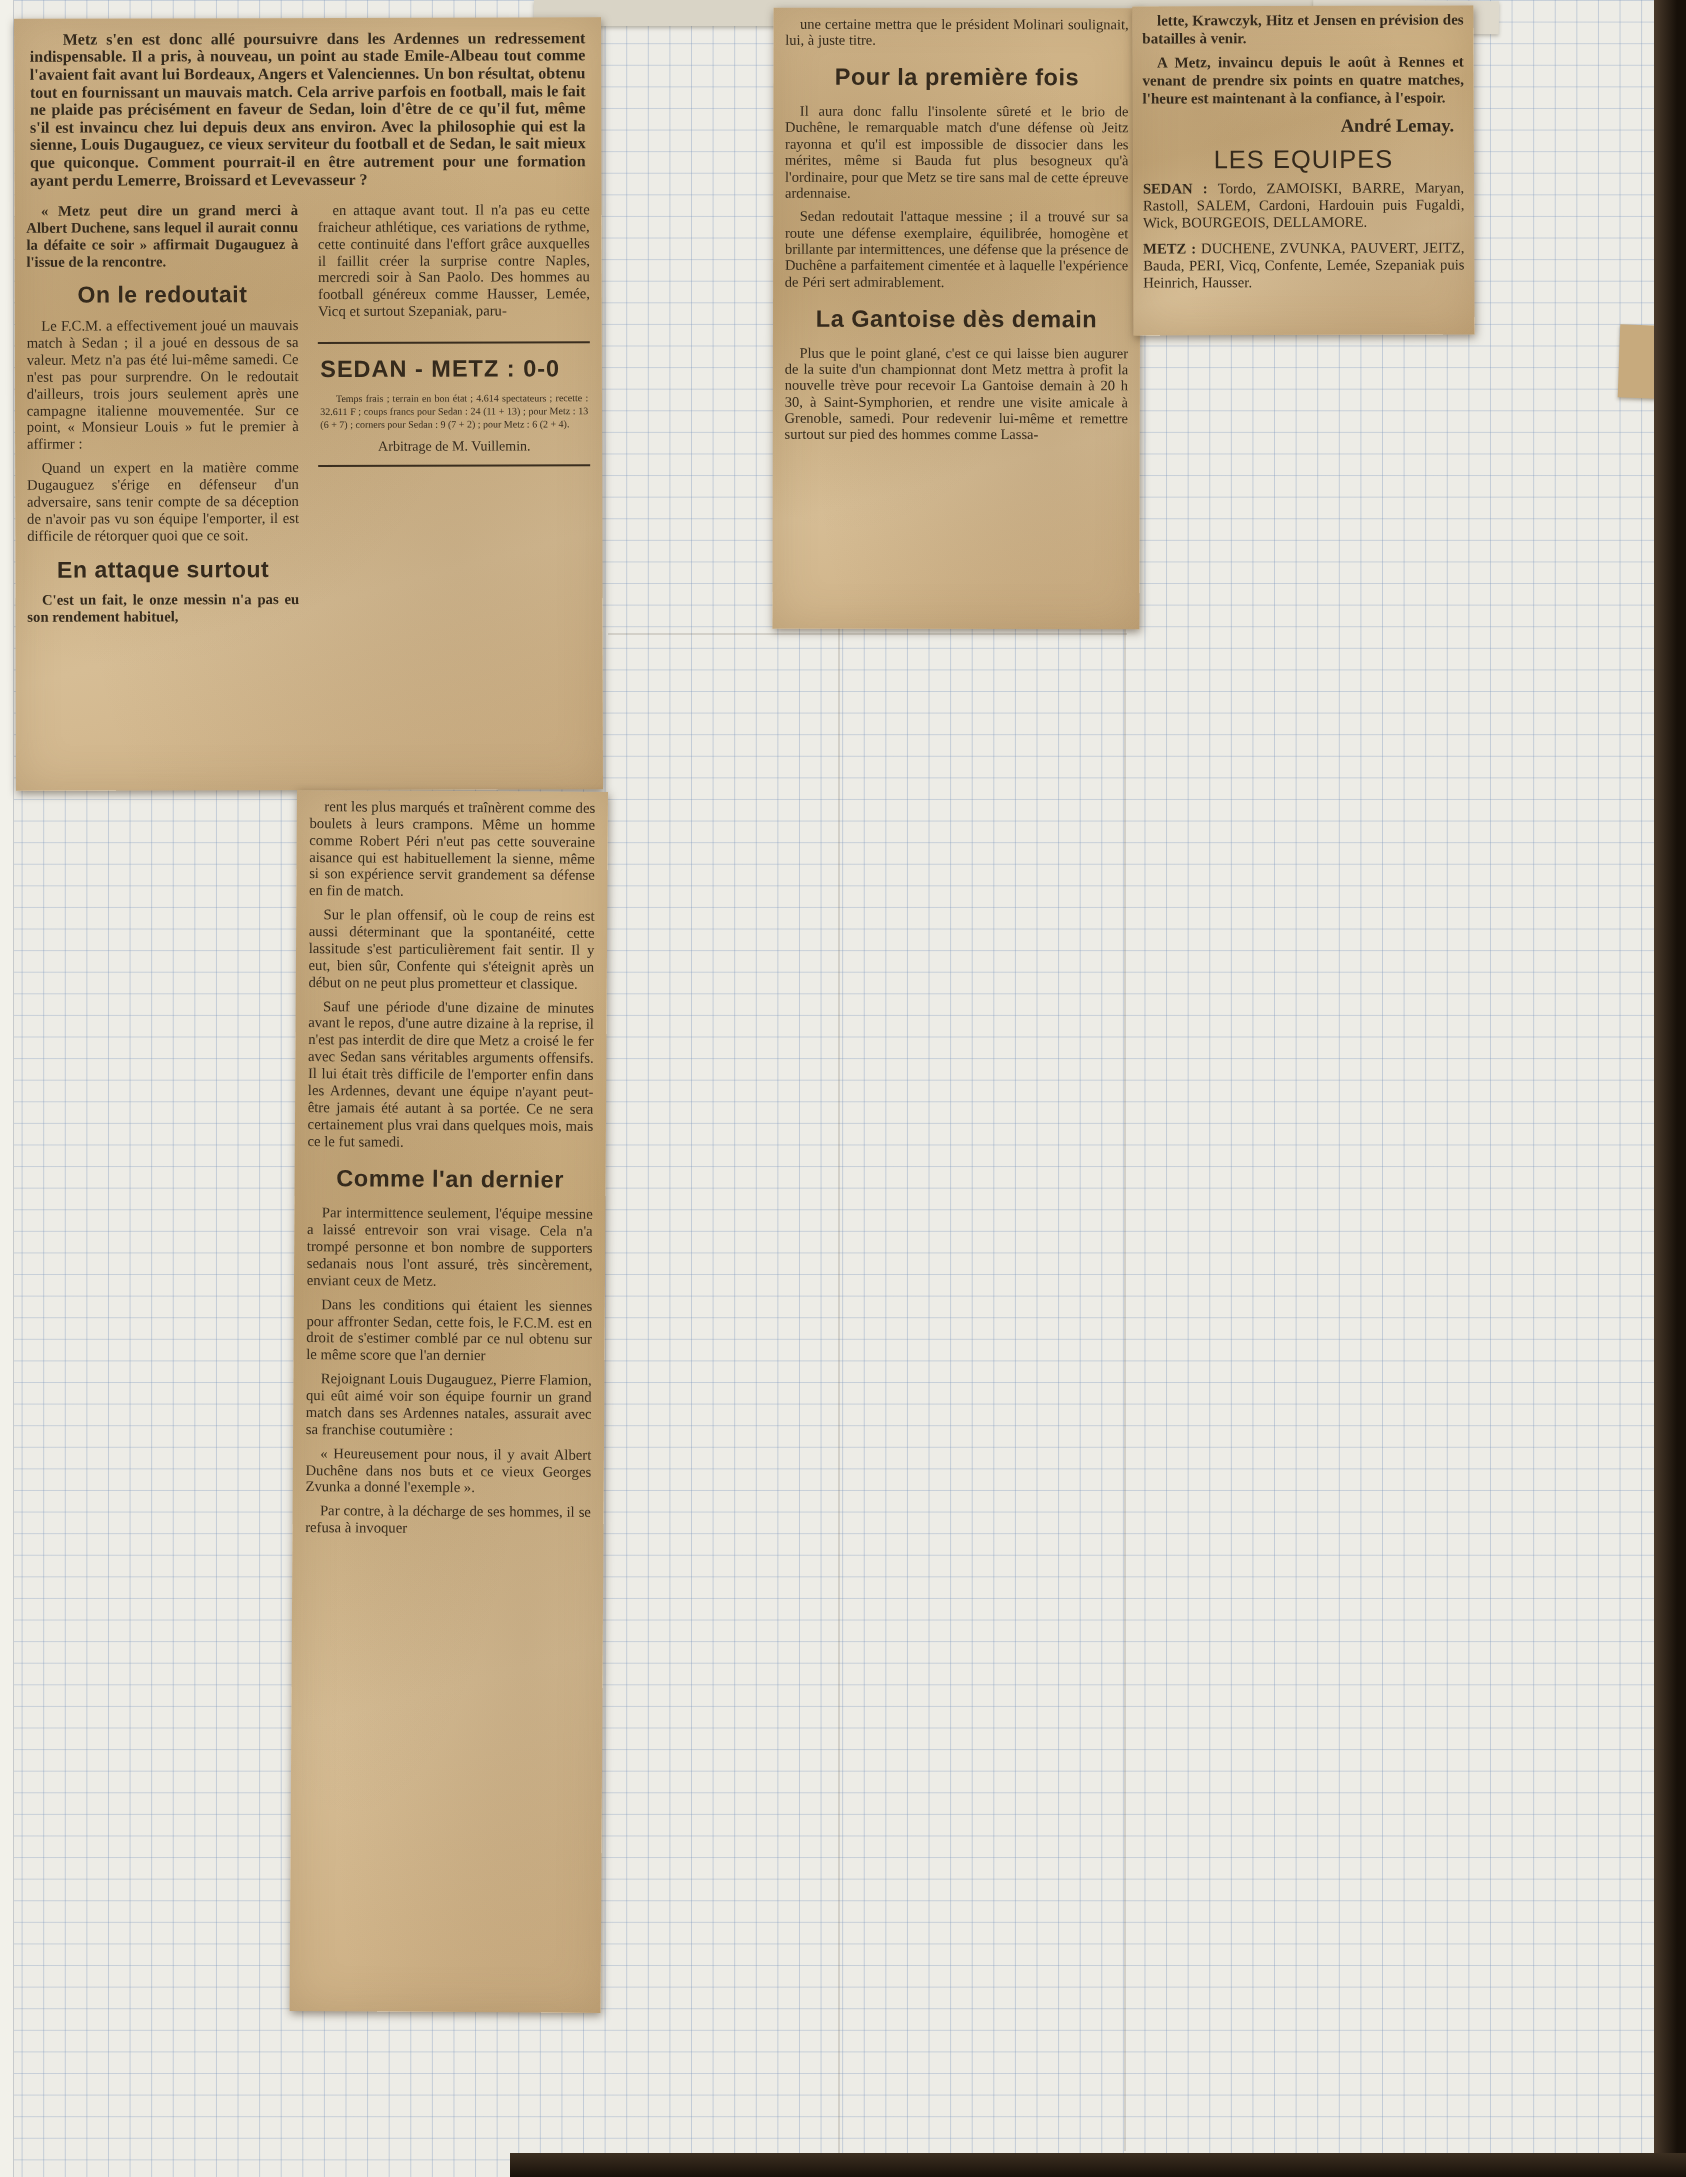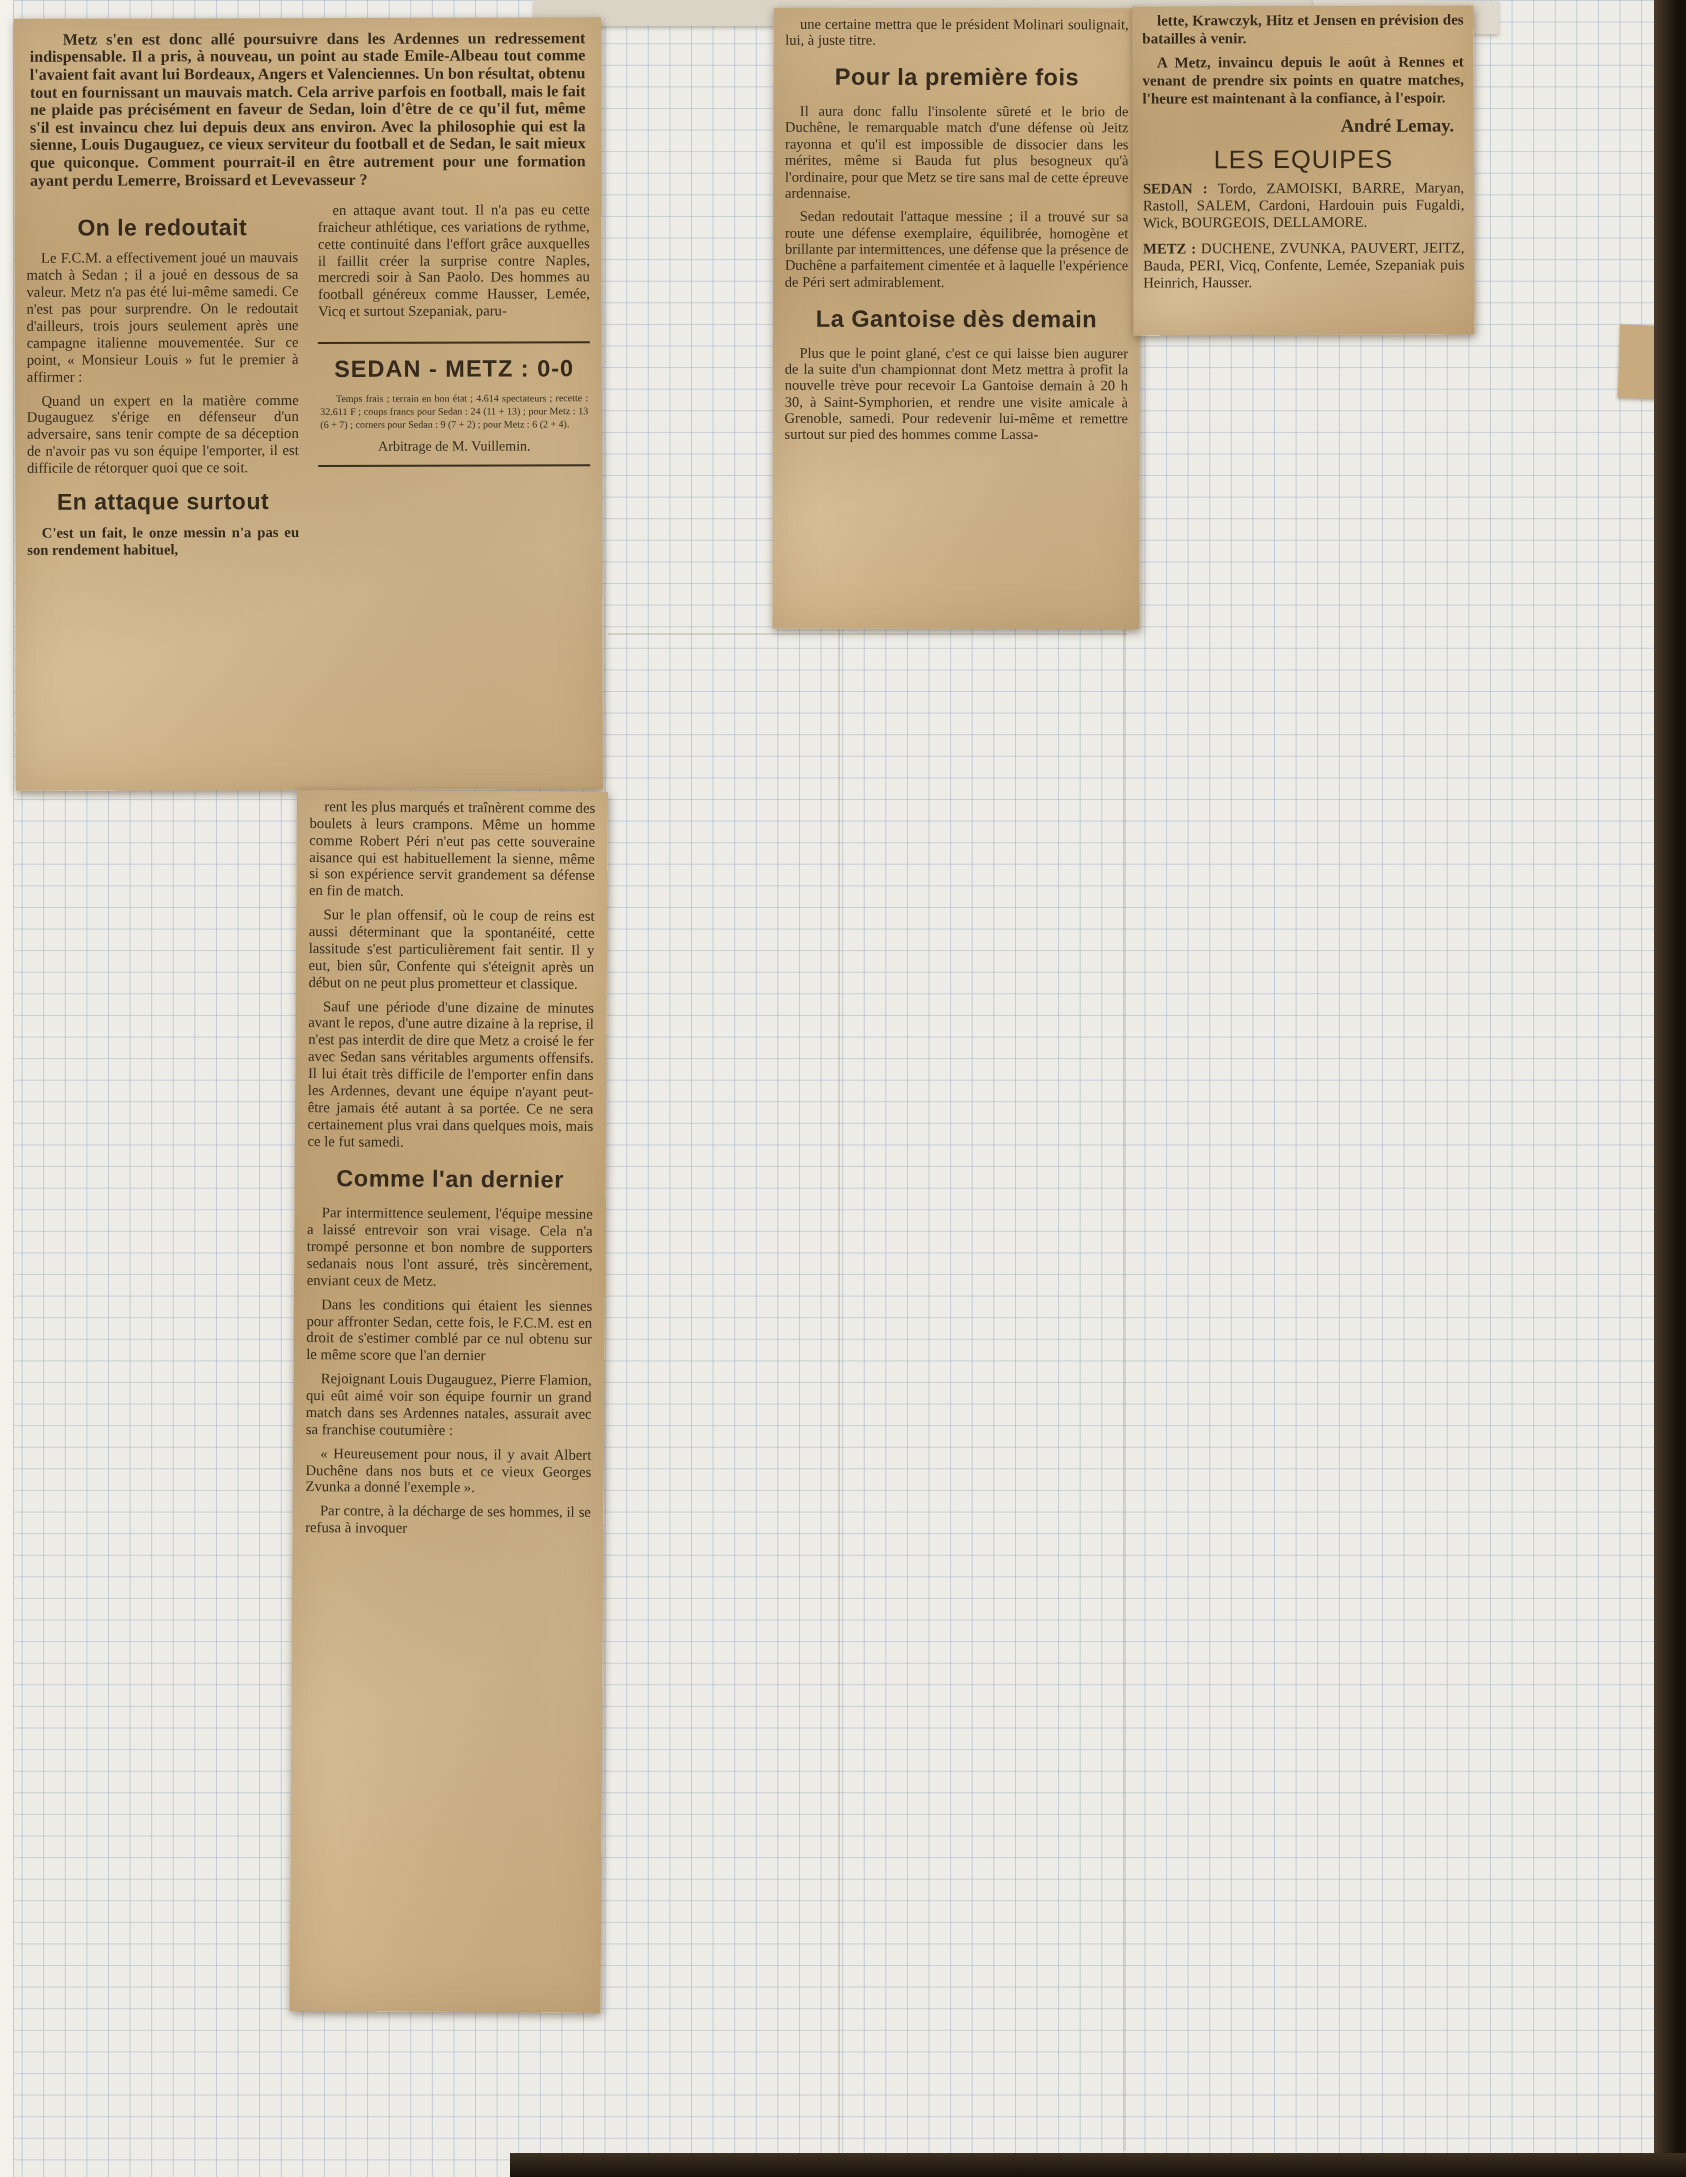--- a/index.html
+++ b/index.html
@@ -52,21 +52,21 @@
     font-weight:bold;font-size:16px;line-height:1.1;
     text-align:justify;text-indent:33px;
   }
   .cols{display:flex;gap:19.6px;padding:9.8px 11.8px 0 11.8px;}
   .col{flex:1;}
   p.np{margin:0 0 6.9px 0;font-size:14.7px;line-height:1.15;text-align:justify;text-indent:14.7px;}
   p.bold{font-weight:bold;}
   h3.nh{font-family:"Liberation Sans", sans-serif;font-weight:bold;text-align:center;font-size:23px;margin:11.8px 0 8.8px 0;letter-spacing:0.5px;}
   h3.nh-big{font-size:23.5px;margin:15.7px 0 11.8px 0;}
   .scorebox{margin-top:21.6px;border-top:2.9px solid #3a2e1f;border-bottom:2.9px solid #3a2e1f;padding:11.8px 2px 9.8px 2px;}
-  .scorebox-title{font-family:"Liberation Sans", sans-serif;font-weight:bold;font-size:23.5px;text-align:center;letter-spacing:1px;margin-bottom:9.8px;}
+  .scorebox-title{font-family:"Liberation Sans", sans-serif;font-weight:bold;font-size:23.5px;text-align:left;letter-spacing:1px;margin-bottom:9.8px;}
   p.stats{margin:0 0 7.8px 0;font-size:10px;line-height:1.3;text-align:justify;text-indent:15.7px;}
   p.ref{margin:0;font-size:14px;text-align:center;}
   .clip-strip .inner{padding:7.8px 12.7px;}
   .clip-col3 .inner{padding:7.8px 11.8px;}
   .clip-col3 p.np{font-size:14.5px;line-height:1.13;}
   .clip-col4 .inner{padding:5.9px 9.8px;}
   .clip-col4 p.np{font-size:15px;line-height:1.18;font-weight:bold;}
   .signature{font-size:18.6px;font-weight:bold;text-align:right;margin:7.8px 9.8px 3.9px 0;}
   .equipes{font-family:"Liberation Sans", sans-serif;font-weight:400;font-size:25.5px;text-align:center;letter-spacing:1px;margin:7.8px 0 5.9px 0;}
   p.team{margin:0 0 7.8px 0;font-size:14.7px;line-height:1.18;text-align:justify;}
@@ -83,20 +83,21 @@
   <div class="crease crease-h1"></div>
   <div class="frag frag-top-white"></div>
   <div class="frag frag-top-white2"></div>
   <div class="frag frag-top-strip"></div>
   <div class="frag frag-tab"></div>
 
   <div class="clip clip-main">
     <p class="intro">Metz s'en est donc allé poursuivre dans les Ardennes un redressement indispensable. Il a pris, à nouveau, un point au stade Emile-Albeau tout comme l'avaient fait avant lui Bordeaux, Angers et Valenciennes. Un bon résultat, obtenu tout en fournissant un mauvais match. Cela arrive parfois en football, mais le fait ne plaide pas précisément en faveur de Sedan, loin d'être de ce qu'il fut, même s'il est invaincu chez lui depuis deux ans environ. Avec la philosophie qui est la sienne, Louis Dugauguez, ce vieux serviteur du football et de Sedan, le sait mieux que quiconque. Comment pourrait-il en être autrement pour une formation ayant perdu Lemerre, Broissard et Levevasseur ?</p>
     <div class="cols">
       <div class="col">
+        <p class="np bold">« Metz peut dire un grand merci à Albert Duchene, sans lequel il aurait connu la défaite ce soir » affirmait Dugauguez à l'issue de la rencontre.</p>
         <h3 class="nh">On le redoutait</h3>
         <p class="np">Le F.C.M. a effectivement joué un mauvais match à Sedan ; il a joué en dessous de sa valeur. Metz n'a pas été lui-même samedi. Ce n'est pas pour surprendre. On le redoutait d'ailleurs, trois jours seulement après une campagne italienne mouvementée. Sur ce point, « Monsieur Louis » fut le premier à affirmer :</p>
         <p class="np">Quand un expert en la matière comme Dugauguez s'érige en défenseur d'un adversaire, sans tenir compte de sa déception de n'avoir pas vu son équipe l'emporter, il est difficile de rétorquer quoi que ce soit.</p>
         <h3 class="nh">En attaque surtout</h3>
         <p class="np bold">C'est un fait, le onze messin n'a pas eu son rendement habituel,</p>
       </div>
       <div class="col">
         <p class="np">en attaque avant tout. Il n'a pas eu cette fraicheur athlétique, ces variations de rythme, cette continuité dans l'effort grâce auxquelles il faillit créer la surprise contre Naples, mercredi soir à San Paolo. Des hommes au football généreux comme Hausser, Lemée, Vicq et surtout Szepaniak, paru-</p>
         <div class="scorebox">
           <div class="scorebox-title">SEDAN - METZ : 0-0</div>

